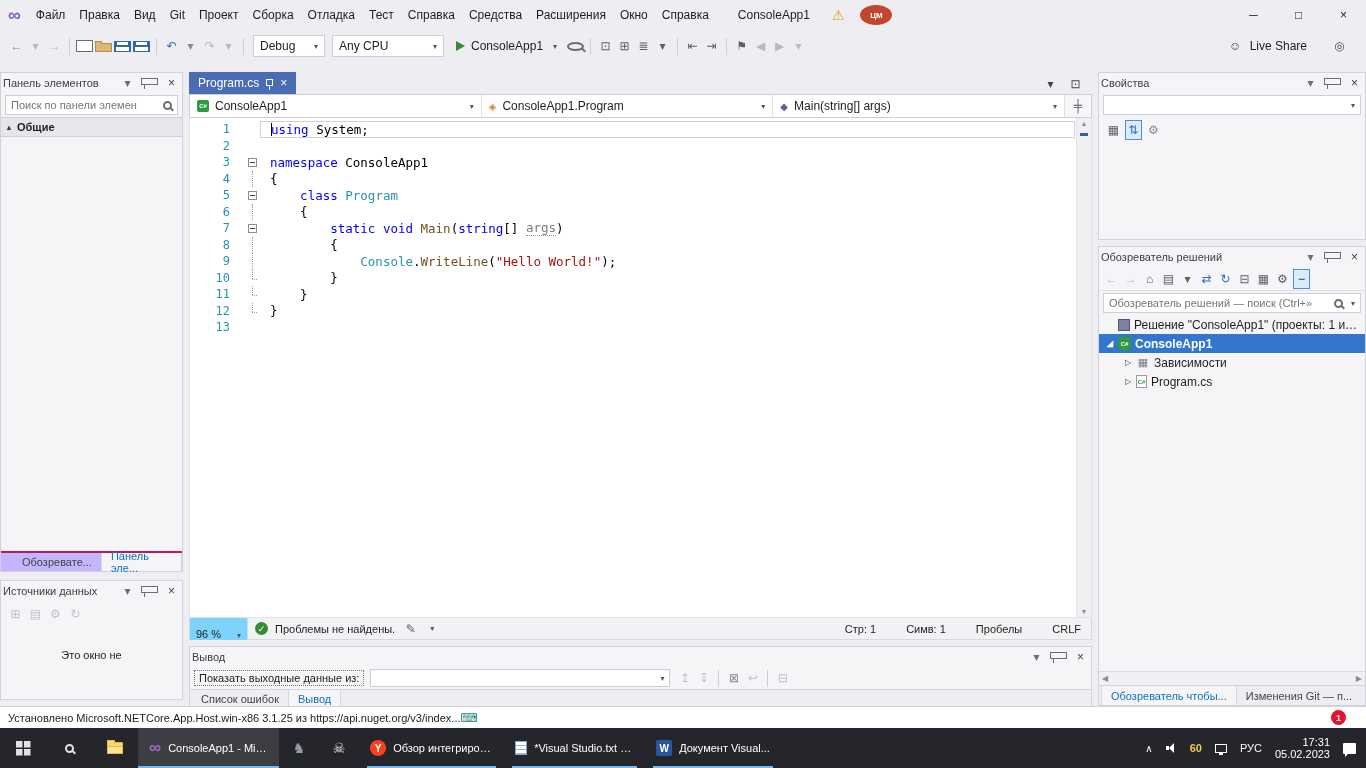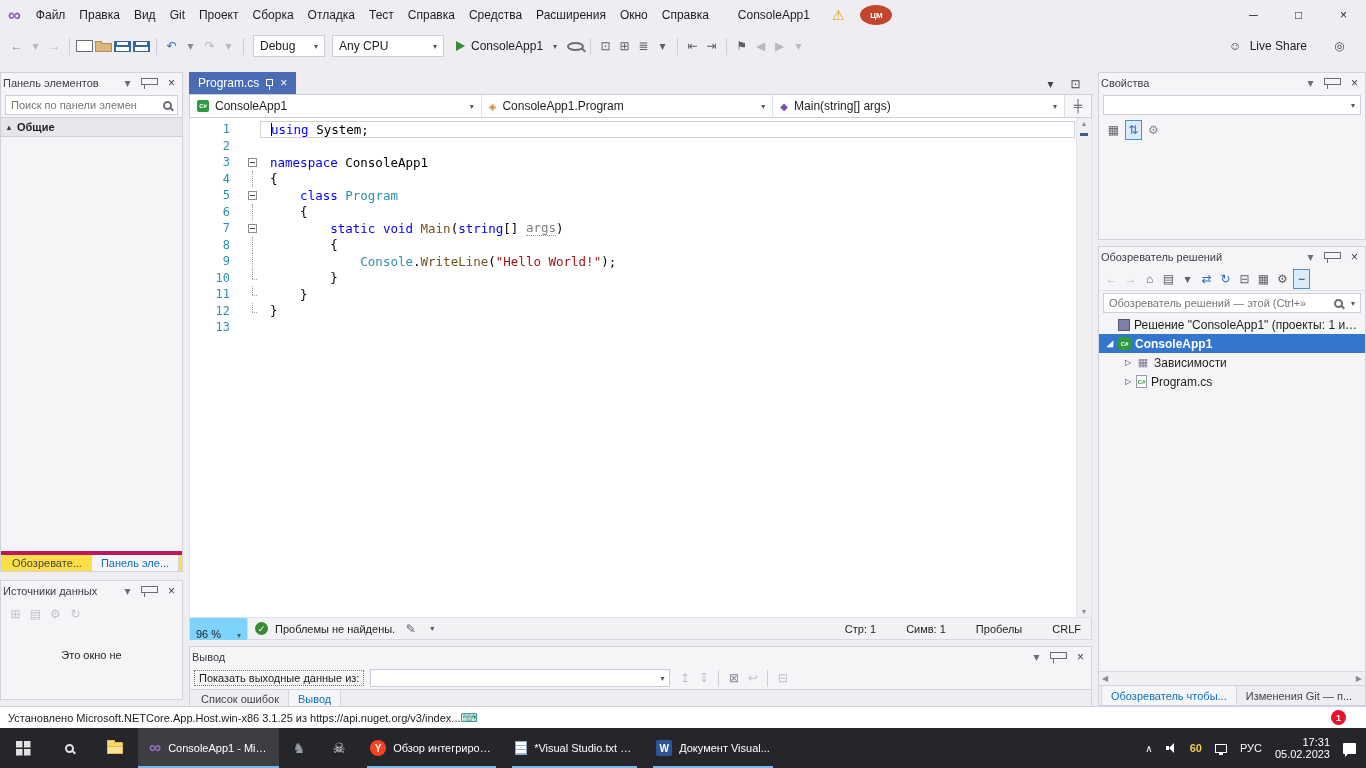--- a/index.html
+++ b/index.html
@@ -50,21 +50,21 @@
 .center-col{flex:1;display:flex;flex-direction:column;padding:10px 6px 0 6px;min-width:0}
 .right-col{width:268px;flex:none;display:flex;flex-direction:column;padding-top:10px;gap:6px}
 .panel{background:#F5F5F8;border:1px solid #D2D2DE;display:flex;flex-direction:column;min-height:0}
 .panel-header{height:20px;flex:none;display:flex;align-items:center;padding:0 2px;font-size:11px;color:#3E3E42;gap:20px}
 .ph-icons{margin-left:auto;display:flex;align-items:center;gap:5px}
 .panel-search{height:20px;flex:none;margin:2px 4px;background:#fff;border:1px solid #CCCEDB;display:flex;align-items:center;padding:0 5px;gap:4px}
 .panel-search .ph-text{flex:1;color:#767676;font-size:11px;white-space:nowrap;overflow:hidden;text-overflow:ellipsis}
 .cat-header{height:20px;flex:none;background:#E6E6EB;border-top:1px solid #D0D0DA;border-bottom:1px solid #D0D0DA;display:flex;align-items:center;gap:6px;padding:0 6px;font-weight:bold;font-size:11px}
 .cat-arrow{font-size:8px;color:#3E3E42}
 .tb-empty{margin:26px 14px;text-align:center;font-size:11px;line-height:15px;color:#1E1E1E}
-.panel-tabs{margin-top:auto;height:20px;flex:none;display:flex;border-top:4px solid #be185d;background:#fde047;padding-left:2px}
+.panel-tabs{margin-top:auto;height:20px;flex:none;display:flex;border-top:2px solid #be185d;background:#c4b5fd;padding-left:12px}
 .ptab{padding:0 9px;display:flex;align-items:center;font-size:11px;color:#444}
 .ptab.active{background:#F5F5F8;color:#0E70C0;border-left:1px solid #D4D4DE;border-right:1px solid #D4D4DE}
 .icon-row{display:flex;align-items:center;gap:3px;padding:3px 6px;flex:none}
 .ds-empty{margin-top:22px;text-align:center;font-size:11px;color:#1E1E1E}
 
 .doc-tabbar{height:22px;flex:none;display:flex;align-items:flex-end}
 .doc-tab{height:22px;background:#4A6CB5;color:#fff;display:flex;align-items:center;gap:7px;padding:0 9px;font-size:12px}
 .doc-tab .shape-pin{color:#fff;margin-top:-2px}
 .tab-close{color:#fff;font-size:12px}
 .tabbar-right{margin-left:auto;display:flex;align-items:center;gap:8px;padding-right:8px;color:#444}
@@ -426,21 +426,21 @@
             <span class="tbi" style="color: rgb(91, 95, 102);">▤</span>
             <span class="tbi" style="color: rgb(91, 95, 102);">▾</span>
             <span class="tbi" style="color: rgb(45, 107, 196);">⇄</span>
             <span class="tbi" style="color: rgb(45, 107, 196);">↻</span>
             <span class="tbi" style="color: rgb(91, 95, 102);">⊟</span>
             <span class="tbi" style="color: rgb(91, 95, 102);">▦</span>
             <span class="tbi" style="color: rgb(91, 95, 102);">⚙</span>
             <span class="tbi boxed-sel" style="color: rgb(30, 30, 30);">−</span>
           </div>
         <div class="panel-search">
-          <span class="ph-text">Обозреватель решений — этой (Ctrl+»</span>
+          <span class="ph-text">Обозреватель решений — поиск (Ctrl+»</span>
           <span class="shape-mag"></span>
           <span class="caret" style="margin-left:0">▾</span>
         </div>
         <div id="tree">
             <div class="tree-row" style="padding-left: 4px;">
               <span class="tarrow"></span>
               <span class="ti ic-sol"></span>
               <span class="tlabel2">Решение "ConsoleApp1" (проекты: 1 из 1)</span>
             </div>
             <div class="tree-row sel" style="padding-left: 4px;">

